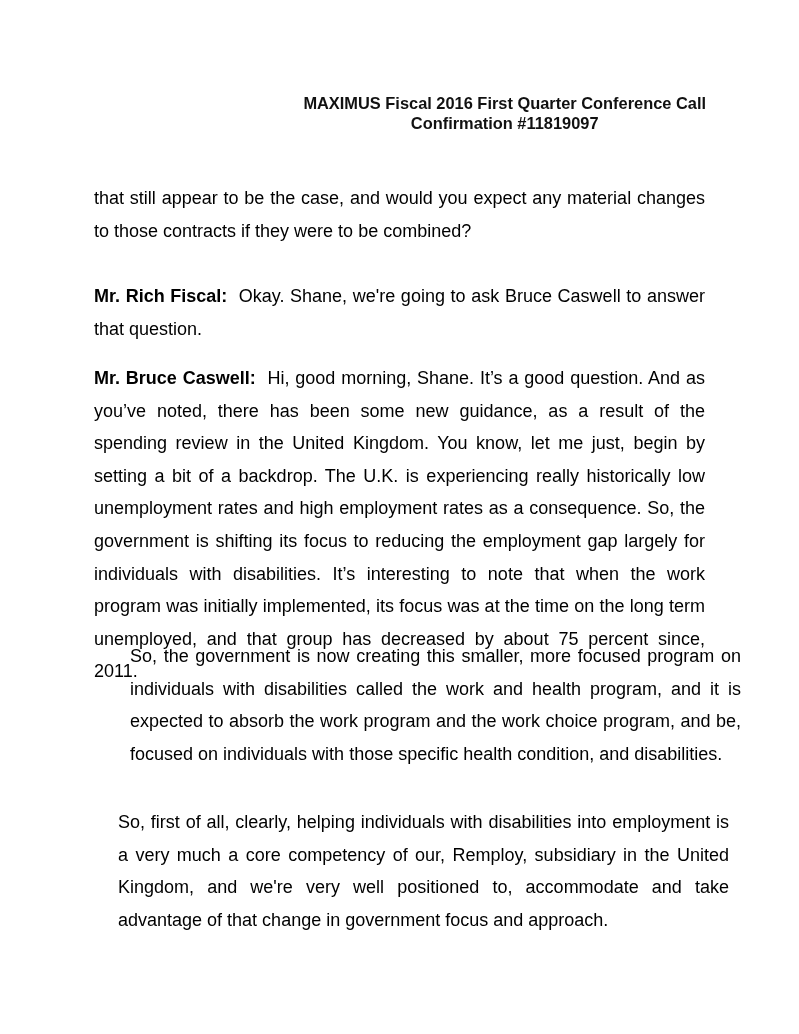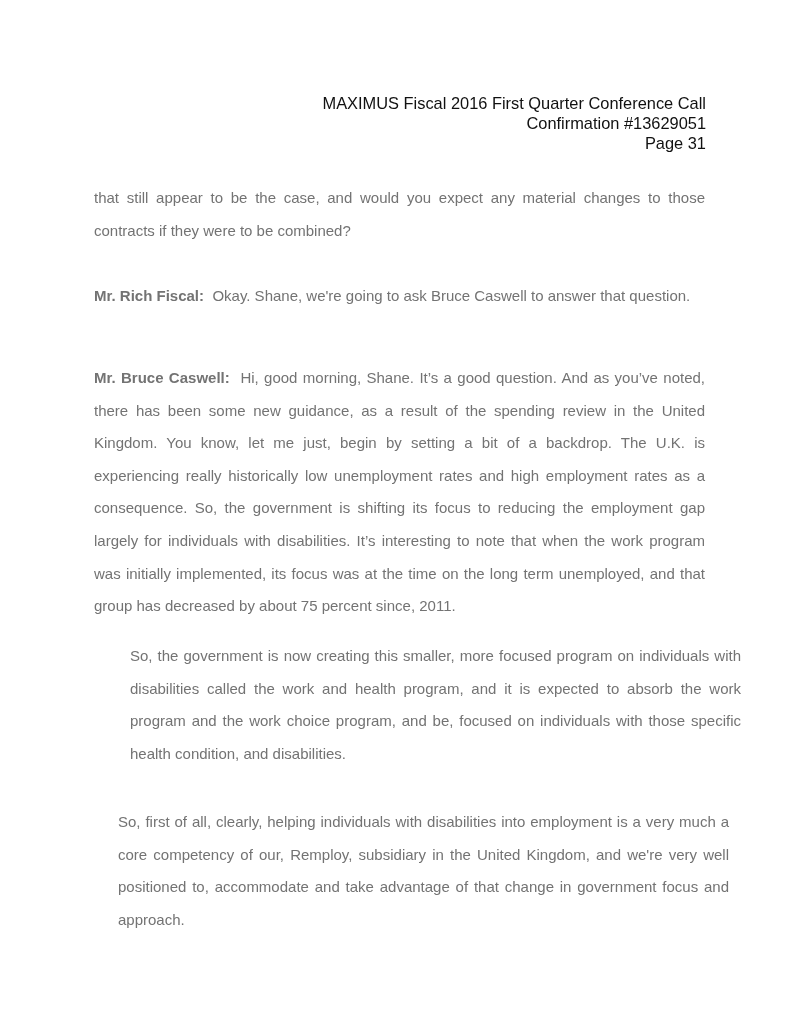--- a/index.html
+++ b/index.html
@@ -2,44 +2,43 @@
 <html><head>
   <meta charset="utf-8">
   <style>
     html, body { margin: 0; padding: 0; background: #ffffff; }
     body {
       width: 799px; height: 1034px; position: relative; overflow: hidden;
       font-family: "Liberation Sans", sans-serif; color: #111111;
     }
     .header {
       position: absolute; right: 93px; top: 93px;
-      text-align: right; font-size: 16.4px; line-height: 20px; color: #111;
+      text-align: center; font-size: 16.4px; line-height: 20px; color: #111; font-weight: bold;
     }
     .header div { white-space: nowrap; }
     .body-text {
       position: absolute; left: 94px; width: 611px;
-      font-size: 15px; line-height: 32.6px; text-align: justify;
-      color: #737373;
+      font-size: 18px; line-height: 32.6px; text-align: justify;
+      color: #000000;
     }
     .body-text p { margin: 0; }
     .last-line-left { text-align-last: left; }
     .speaker { font-weight: bold; }
     #p1 { top: 182px; }
     #p2 { top: 280px; }
     #p3 { top: 362px; }
     #p4 { top: 640px; margin-left: 36px; }
     #p5 { top: 806px; margin-left: 24px; }
   </style>
 </head>
 <body>
 
 <div class="header">
   <div>MAXIMUS Fiscal 2016 First Quarter Conference Call</div>
-  <div>Confirmation #13629051</div>
-  <div>Page 31</div>
+  <div>Confirmation #11819097</div>
 </div>
 
 <div class="body-text last-line-left" id="p1">
   <p><span>that still appear to be the case, and would you expect any material changes to those contracts if they were to be combined?</span></p>
 </div>
 
 <div class="body-text last-line-left" id="p2">
   <p><span class="speaker">Mr. Rich Fiscal:</span>&nbsp;&nbsp;<span>Okay. Shane, we're going to ask Bruce Caswell to answer that question.</span></p>
 </div>
 

